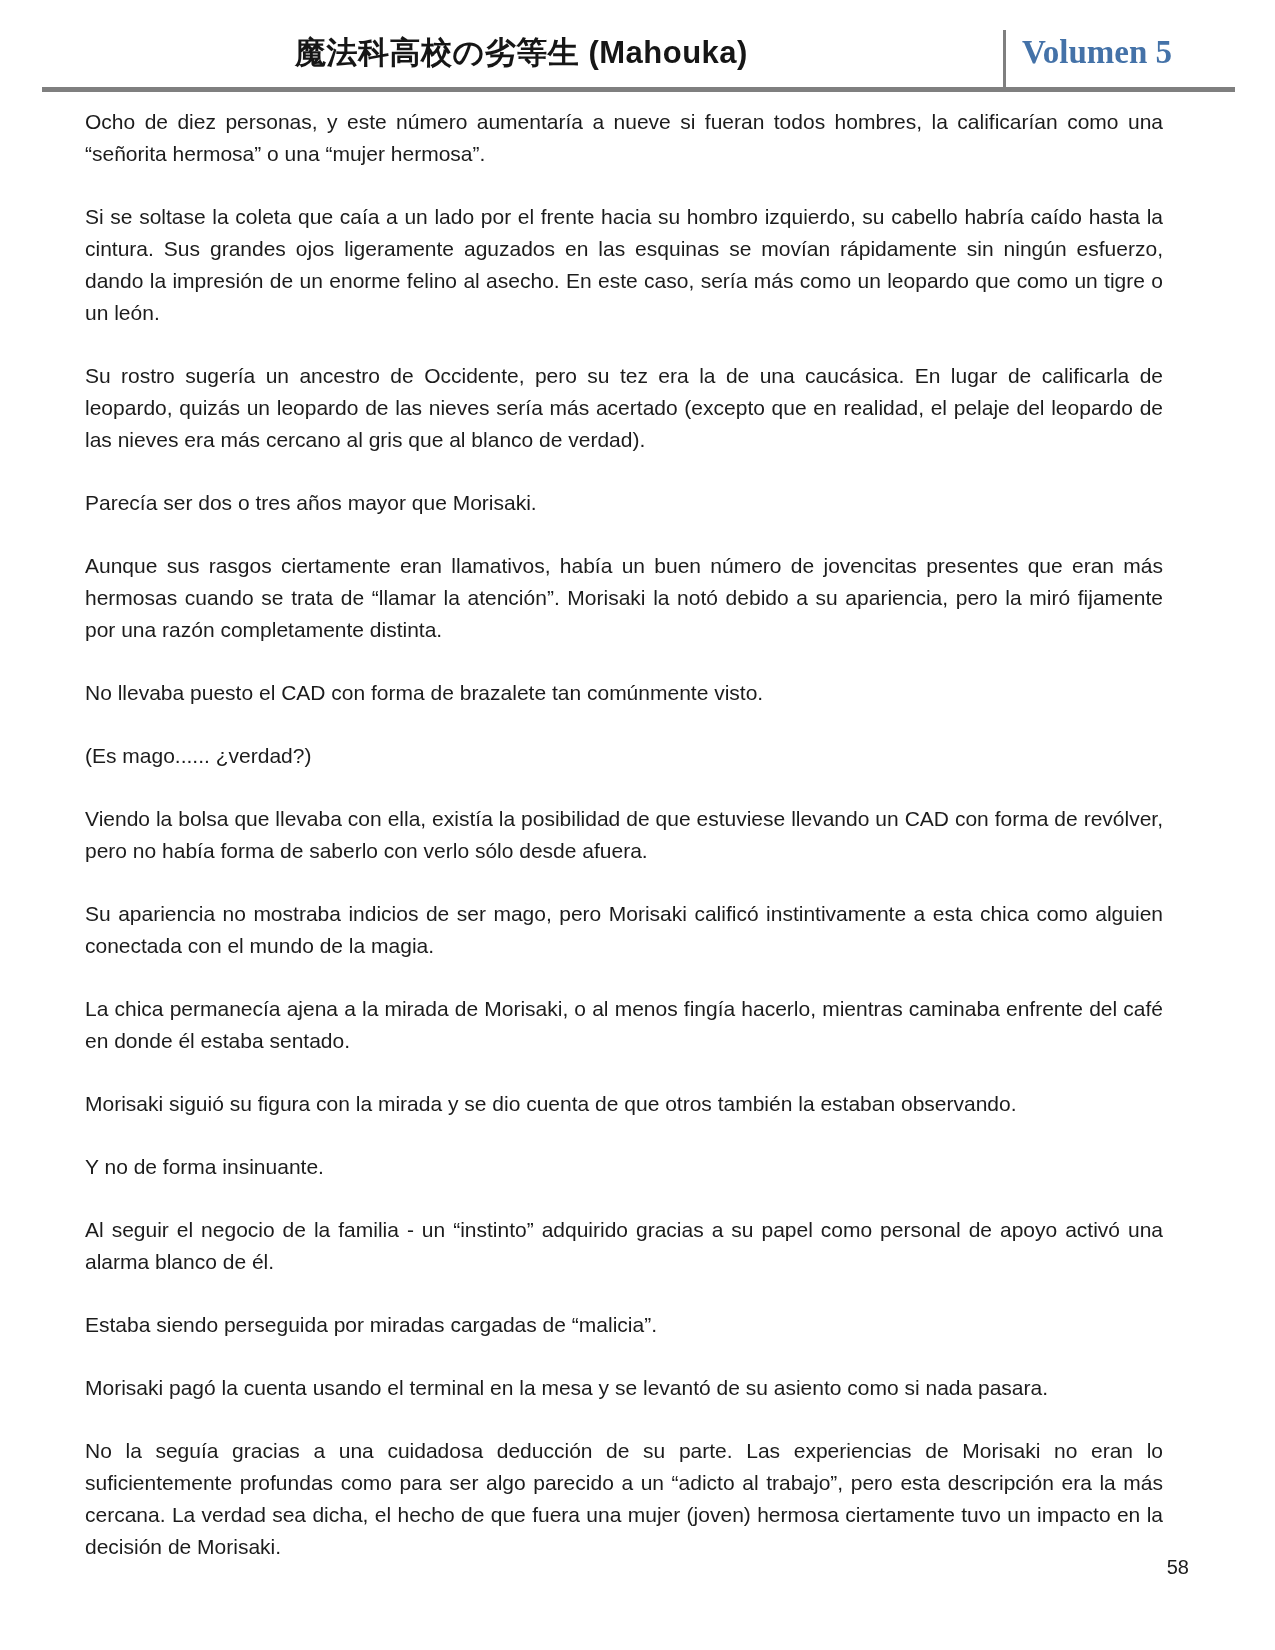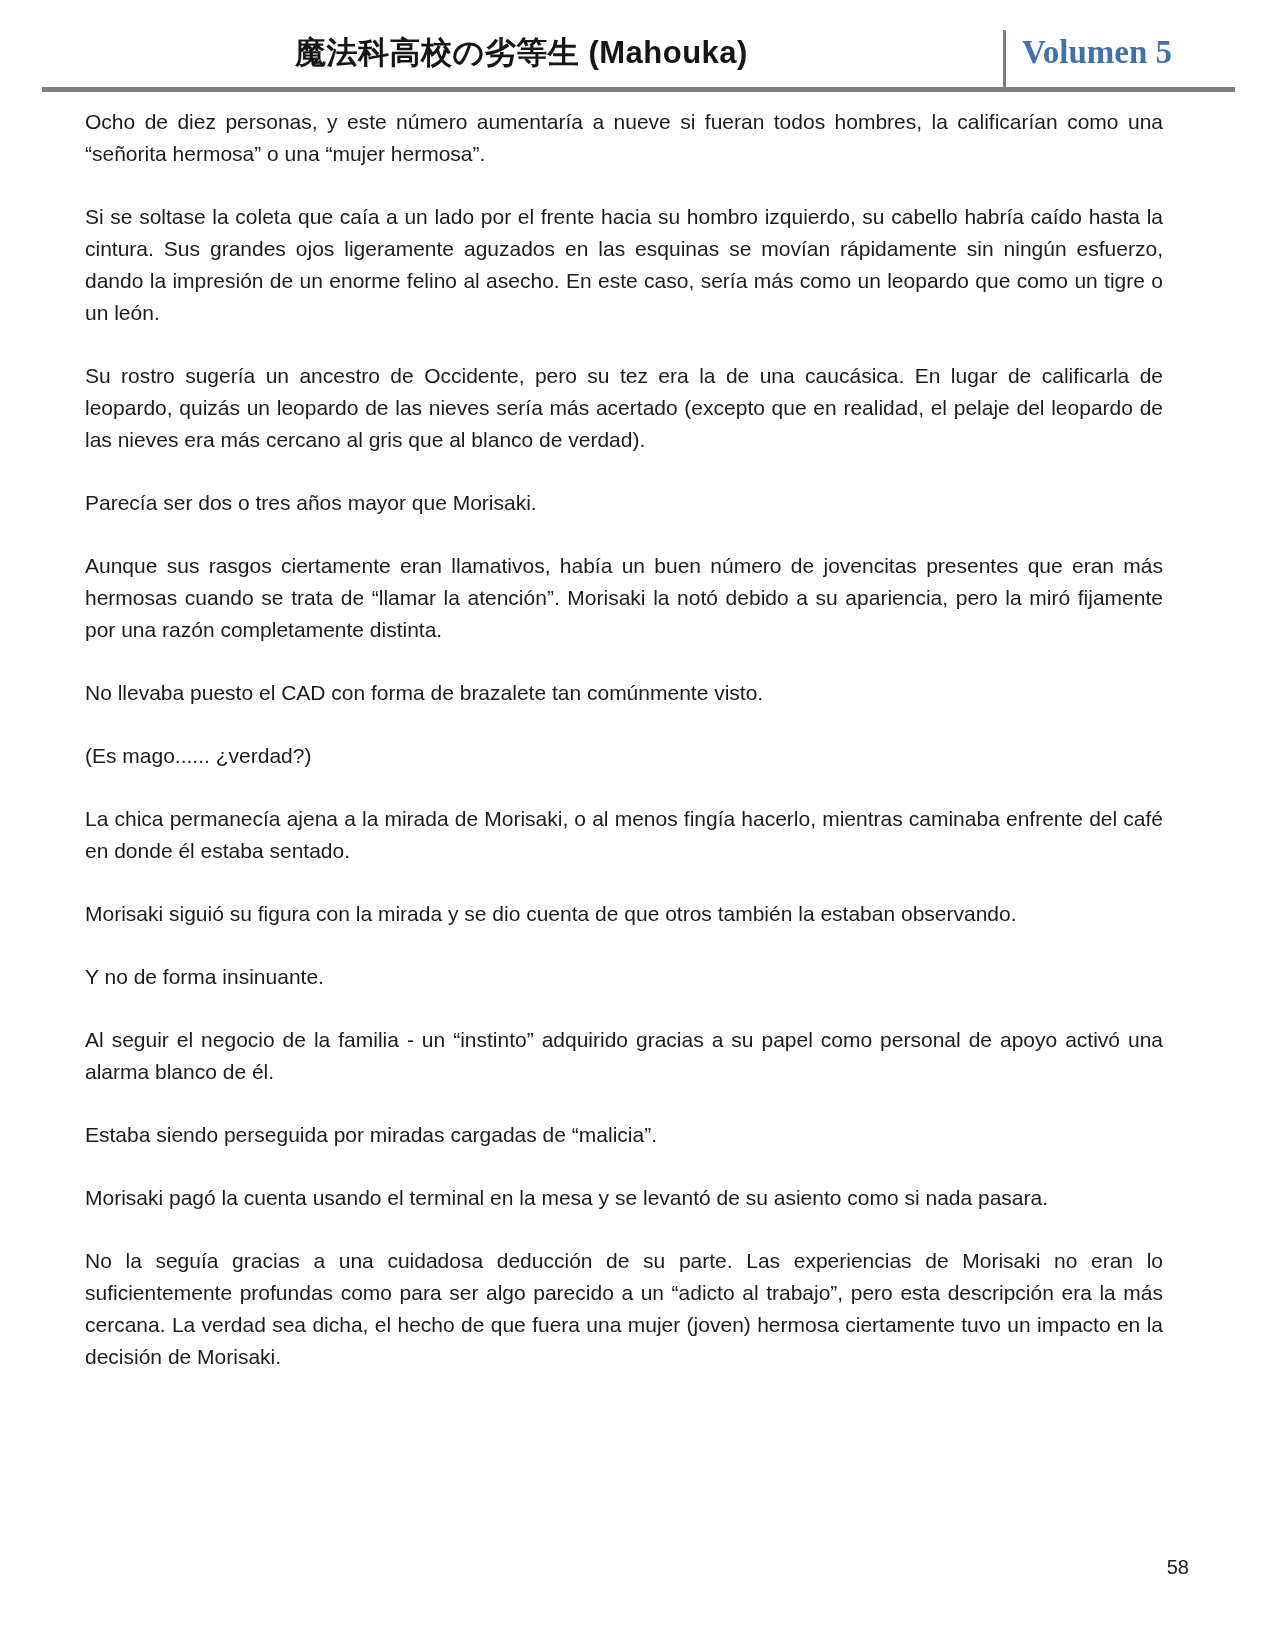--- a/index.html
+++ b/index.html
@@ -89,20 +89,22 @@
 </header>
 
 <main class="content">
   <p>Ocho de diez personas, y este número aumentaría a nueve si fueran todos hombres, la calificarían como una “señorita hermosa” o una “mujer hermosa”.</p>
   <p>Si se soltase la coleta que caía a un lado por el frente hacia su hombro izquierdo, su cabello habría caído hasta la cintura. Sus grandes ojos ligeramente aguzados en las esquinas se movían rápidamente sin ningún esfuerzo, dando la impresión de un enorme felino al asecho. En este caso, sería más como un leopardo que como un tigre o un león.</p>
   <p>Su rostro sugería un ancestro de Occidente, pero su tez era la de una caucásica. En lugar de calificarla de leopardo, quizás un leopardo de las nieves sería más acertado (excepto que en realidad, el pelaje del leopardo de las nieves era más cercano al gris que al blanco de verdad).</p>
   <p>Parecía ser dos o tres años mayor que Morisaki.</p>
   <p>Aunque sus rasgos ciertamente eran llamativos, había un buen número de jovencitas presentes que eran más hermosas cuando se trata de “llamar la atención”. Morisaki la notó debido a su apariencia, pero la miró fijamente por una razón completamente distinta.</p>
   <p>No llevaba puesto el CAD con forma de brazalete tan comúnmente visto.</p>
   <p>(Es mago...... ¿verdad?)</p>
+  <p>Viendo la bolsa que llevaba con ella, existía la posibilidad de que estuviese llevando un CAD con forma de revólver, pero no había forma de saberlo con verlo sólo desde afuera.</p>
+  <p>Su apariencia no mostraba indicios de ser mago, pero Morisaki calificó instintivamente a esta chica como alguien conectada con el mundo de la magia.</p>
   <p>La chica permanecía ajena a la mirada de Morisaki, o al menos fingía hacerlo, mientras caminaba enfrente del café en donde él estaba sentado.</p>
   <p>Morisaki siguió su figura con la mirada y se dio cuenta de que otros también la estaban observando.</p>
   <p>Y no de forma insinuante.</p>
   <p>Al seguir el negocio de la familia - un “instinto” adquirido gracias a su papel como personal de apoyo activó una alarma blanco de él.</p>
   <p>Estaba siendo perseguida por miradas cargadas de “malicia”.</p>
   <p>Morisaki pagó la cuenta usando el terminal en la mesa y se levantó de su asiento como si nada pasara.</p>
   <p>No la seguía gracias a una cuidadosa deducción de su parte. Las experiencias de Morisaki no eran lo suficientemente profundas como para ser algo parecido a un “adicto al trabajo”, pero esta descripción era la más cercana. La verdad sea dicha, el hecho de que fuera una mujer (joven) hermosa ciertamente tuvo un impacto en la decisión de Morisaki.</p>
 </main>
 
 <div class="page-number">58</div>

